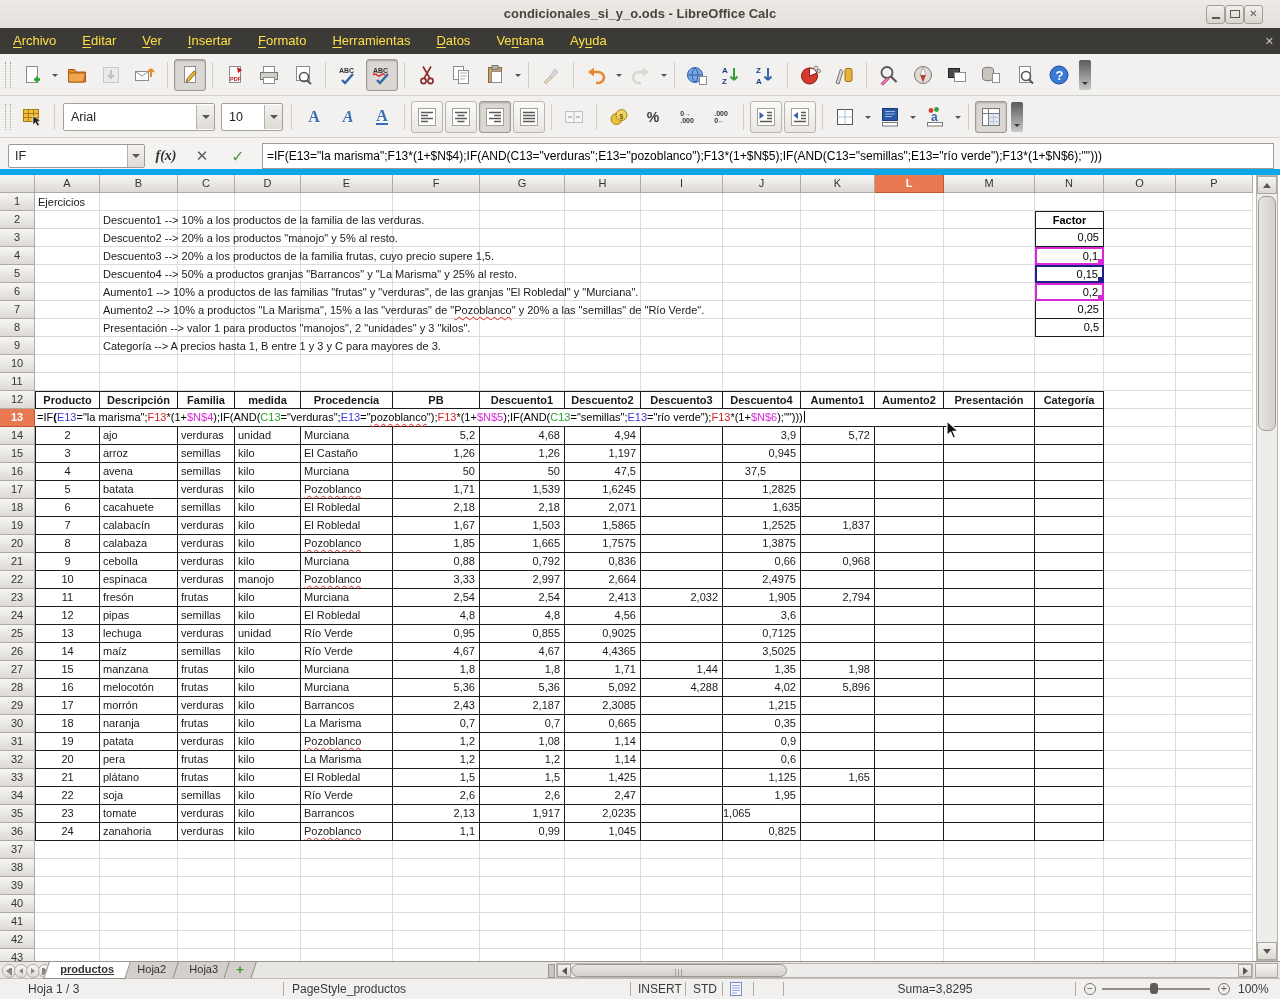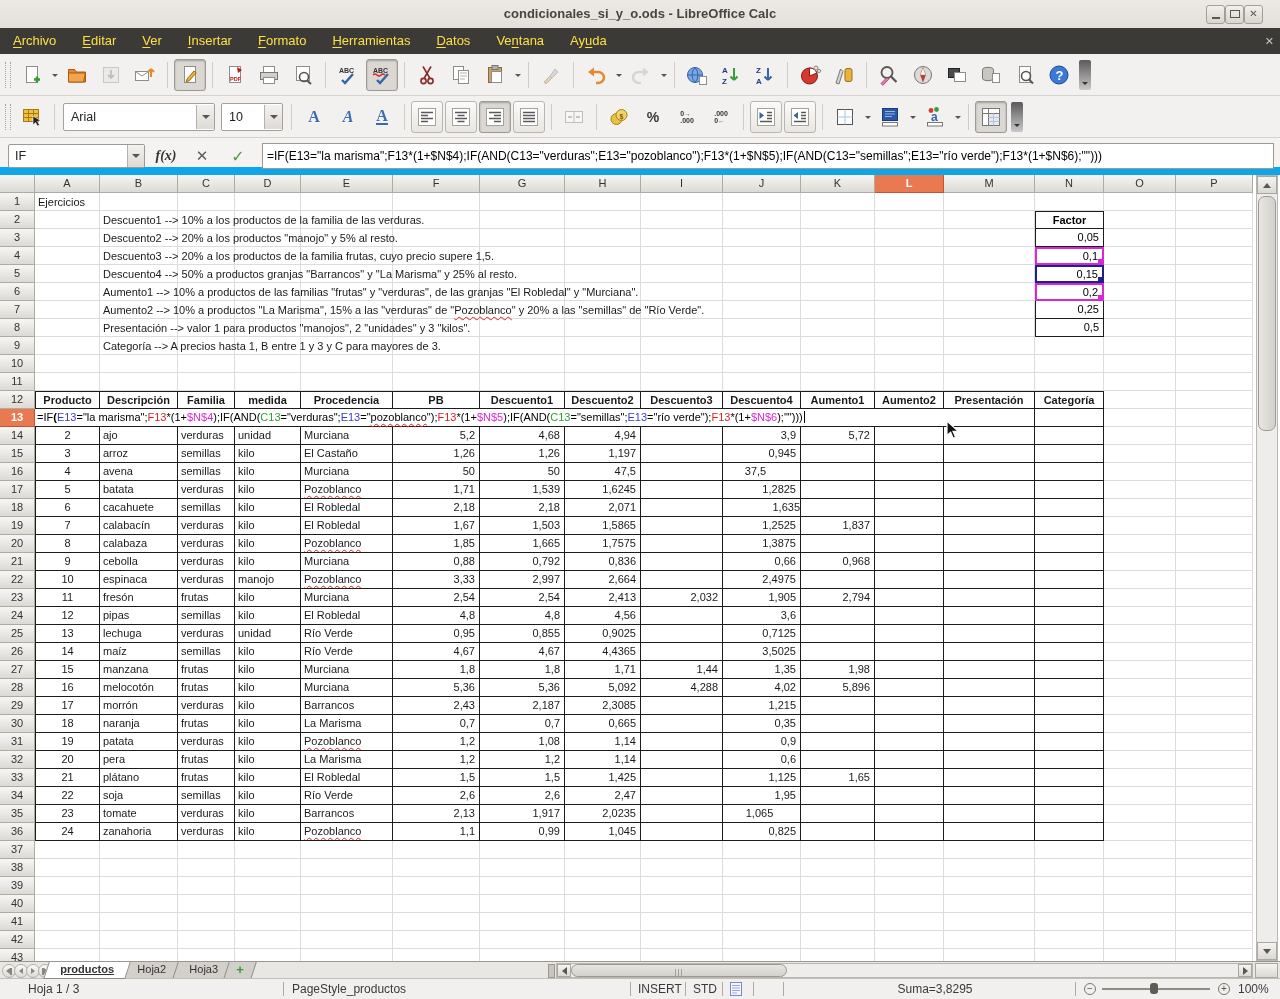--- a/index.html
+++ b/index.html
@@ -40,21 +40,21 @@
          align-items:center;margin:0 3px;flex:none;}
   .combo .cval{flex:1;padding-left:7px;font-size:12.5px;color:#222;}
   .combo .carr{width:17px;height:24px;border-left:1px solid #b5b1aa;background:linear-gradient(#f4f2ef,#dedbd6);
                display:flex;align-items:center;justify-content:center;}
   .combo .carr:after{content:"";border:4px solid transparent;border-top-color:#555;margin-top:4px;}
   .fmtA{font-family:"Liberation Serif",serif;font-size:16px;font-weight:bold;color:#3a6ab0;text-shadow:0 1px 0 #fff;}
   .fmtA.it{font-style:italic;} .fmtA.un{border-bottom:2px solid #3a6ab0;line-height:14px;}
   .pct{font-size:14px;font-weight:bold;color:#3a3a3a;}
   .decmini{font-size:7px;line-height:7px;color:#333;text-align:left;font-weight:bold;}
   
-  .formulabar{left:0;top:138px;width:1280px;height:37px;background:#f4f3f1;border-bottom:8px solid #0ea5e9;box-sizing:border-box;}
+  .formulabar{left:0;top:138px;width:1280px;height:37px;background:#f4f3f1;border-bottom:6px solid #0ea5e9;box-sizing:border-box;}
   .namebox{left:8px;top:6px;width:137px;height:24px;background:#fff;border:1px solid #9e9a93;border-radius:2px;
            display:flex;align-items:center;box-sizing:border-box;}
   .namebox .nval{flex:1;padding-left:6px;font-size:12.5px;color:#222;}
   .namebox .carr{width:16px;height:22px;border-left:1px solid #b5b1aa;background:linear-gradient(#f4f2ef,#dedbd6);
                  display:flex;align-items:center;justify-content:center;}
   .namebox .carr:after{content:"";border:4px solid transparent;border-top-color:#555;margin-top:4px;}
   .fbbtn{top:6px;width:28px;height:24px;display:flex;align-items:center;justify-content:center;}
   .fxgly{font-family:"Liberation Serif",serif;font-style:italic;font-size:14px;color:#333;font-weight:bold;}
   .xgly{font-size:15px;font-weight:bold;color:#5a5a5a;}
   .vgly{font-size:16px;font-weight:bold;color:#4a9e3a;}
@@ -942,21 +942,21 @@
       <div class="tcell" style="left: 1035px; top: 612px; width: 69px; height: 18px; text-align: right; padding-left: 0px; padding-right: 4px;"></div>
       <div class="tcell" style="left: 35px; top: 630px; width: 65px; height: 18px; border-left: 1px solid rgb(28, 28, 28); text-align: center; padding-left: 0px; padding-right: 0px;">23</div>
       <div class="tcell" style="left: 100px; top: 630px; width: 78px; height: 18px; text-align: left; padding-left: 3px; padding-right: 0px;">tomate</div>
       <div class="tcell" style="left: 178px; top: 630px; width: 57px; height: 18px; text-align: left; padding-left: 3px; padding-right: 0px;">verduras</div>
       <div class="tcell" style="left: 235px; top: 630px; width: 66px; height: 18px; text-align: left; padding-left: 3px; padding-right: 0px;">kilo</div>
       <div class="tcell" style="left: 301px; top: 630px; width: 92px; height: 18px; text-align: left; padding-left: 3px; padding-right: 0px;">Barrancos</div>
       <div class="tcell" style="left: 393px; top: 630px; width: 87px; height: 18px; text-align: right; padding-left: 0px; padding-right: 4px;">2,13</div>
       <div class="tcell" style="left: 480px; top: 630px; width: 85px; height: 18px; text-align: right; padding-left: 0px; padding-right: 4px;">1,917</div>
       <div class="tcell" style="left: 565px; top: 630px; width: 76px; height: 18px; text-align: right; padding-left: 0px; padding-right: 4px;">2,0235</div>
       <div class="tcell" style="left: 641px; top: 630px; width: 82px; height: 18px; text-align: right; padding-left: 0px; padding-right: 4px;"></div>
-      <div class="tcell" style="left: 723px; top: 630px; width: 78px; height: 18px; text-align: center; padding-left: 0px; padding-right: 4px;">1,065</div>
+      <div class="tcell" style="left: 723px; top: 630px; width: 78px; height: 18px; text-align: left; padding-left: 0px; padding-right: 4px;">1,065</div>
       <div class="tcell" style="left: 801px; top: 630px; width: 74px; height: 18px; text-align: right; padding-left: 0px; padding-right: 4px;"></div>
       <div class="tcell" style="left: 875px; top: 630px; width: 69px; height: 18px; text-align: right; padding-left: 0px; padding-right: 4px;"></div>
       <div class="tcell" style="left: 944px; top: 630px; width: 91px; height: 18px; text-align: right; padding-left: 0px; padding-right: 4px;"></div>
       <div class="tcell" style="left: 1035px; top: 630px; width: 69px; height: 18px; text-align: right; padding-left: 0px; padding-right: 4px;"></div>
       <div class="tcell" style="left: 35px; top: 648px; width: 65px; height: 18px; border-left: 1px solid rgb(28, 28, 28); text-align: center; padding-left: 0px; padding-right: 0px;">24</div>
       <div class="tcell" style="left: 100px; top: 648px; width: 78px; height: 18px; text-align: left; padding-left: 3px; padding-right: 0px;">zanahoria</div>
       <div class="tcell" style="left: 178px; top: 648px; width: 57px; height: 18px; text-align: left; padding-left: 3px; padding-right: 0px;">verduras</div>
       <div class="tcell" style="left: 235px; top: 648px; width: 66px; height: 18px; text-align: left; padding-left: 3px; padding-right: 0px;">kilo</div>
       <div class="tcell" style="left: 301px; top: 648px; width: 92px; height: 18px; text-align: left; padding-left: 3px; padding-right: 0px;"><span class="misspell">Pozoblanco</span></div>
       <div class="tcell" style="left: 393px; top: 648px; width: 87px; height: 18px; text-align: right; padding-left: 0px; padding-right: 4px;">1,1</div>

